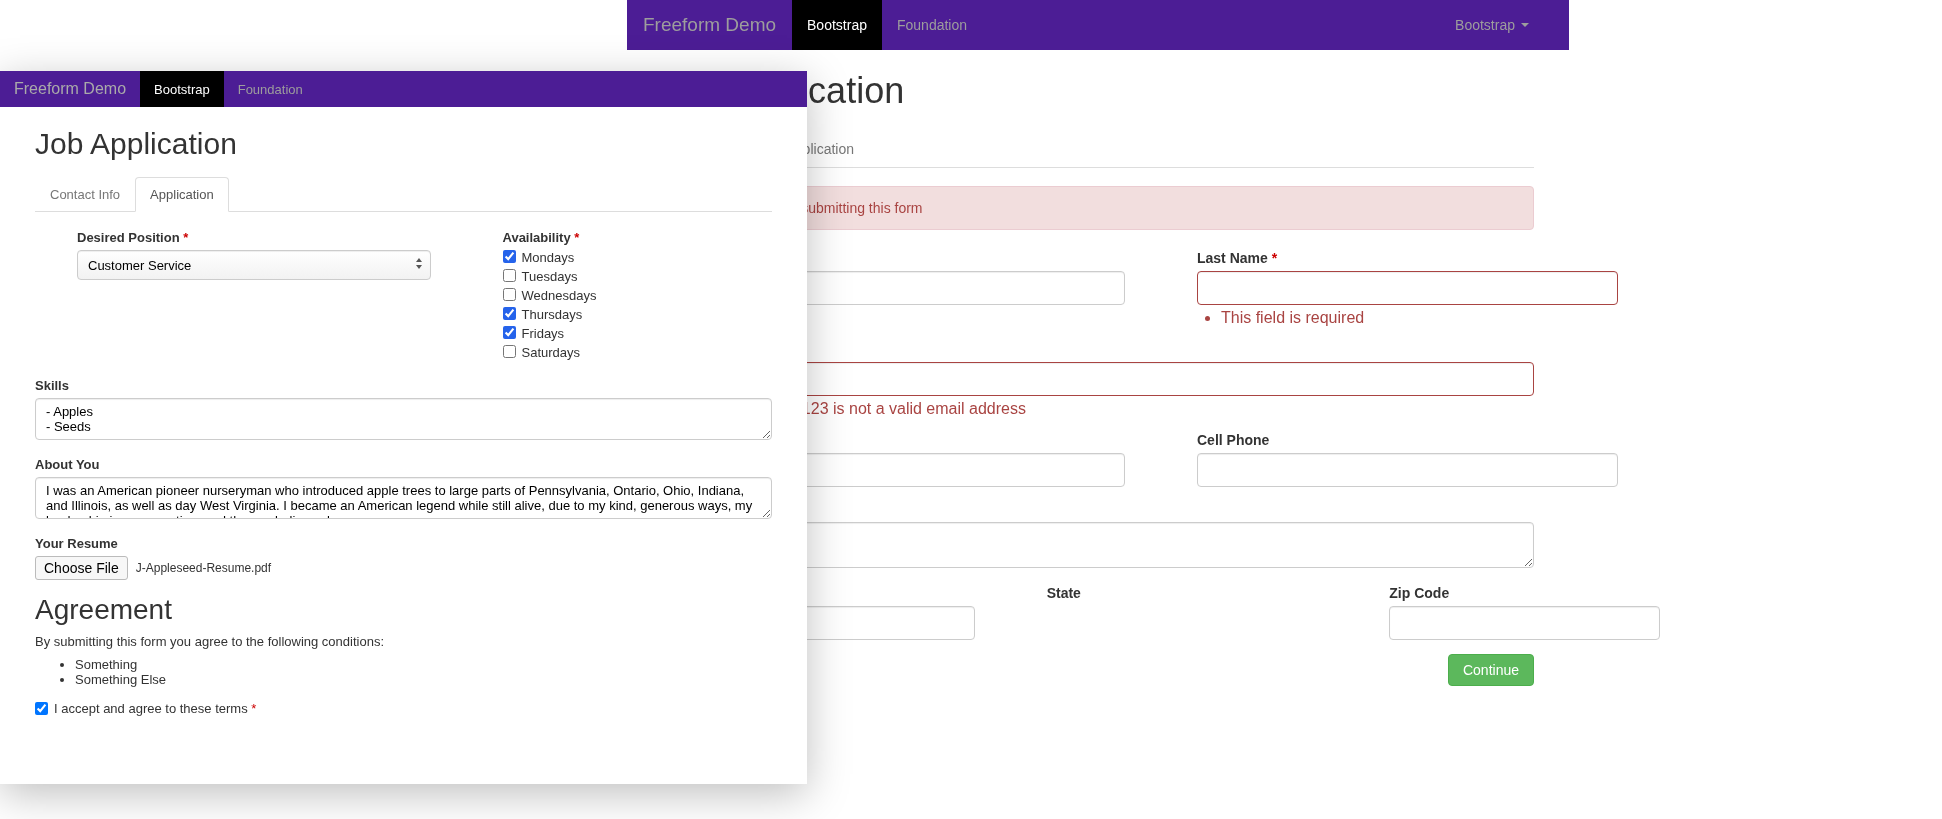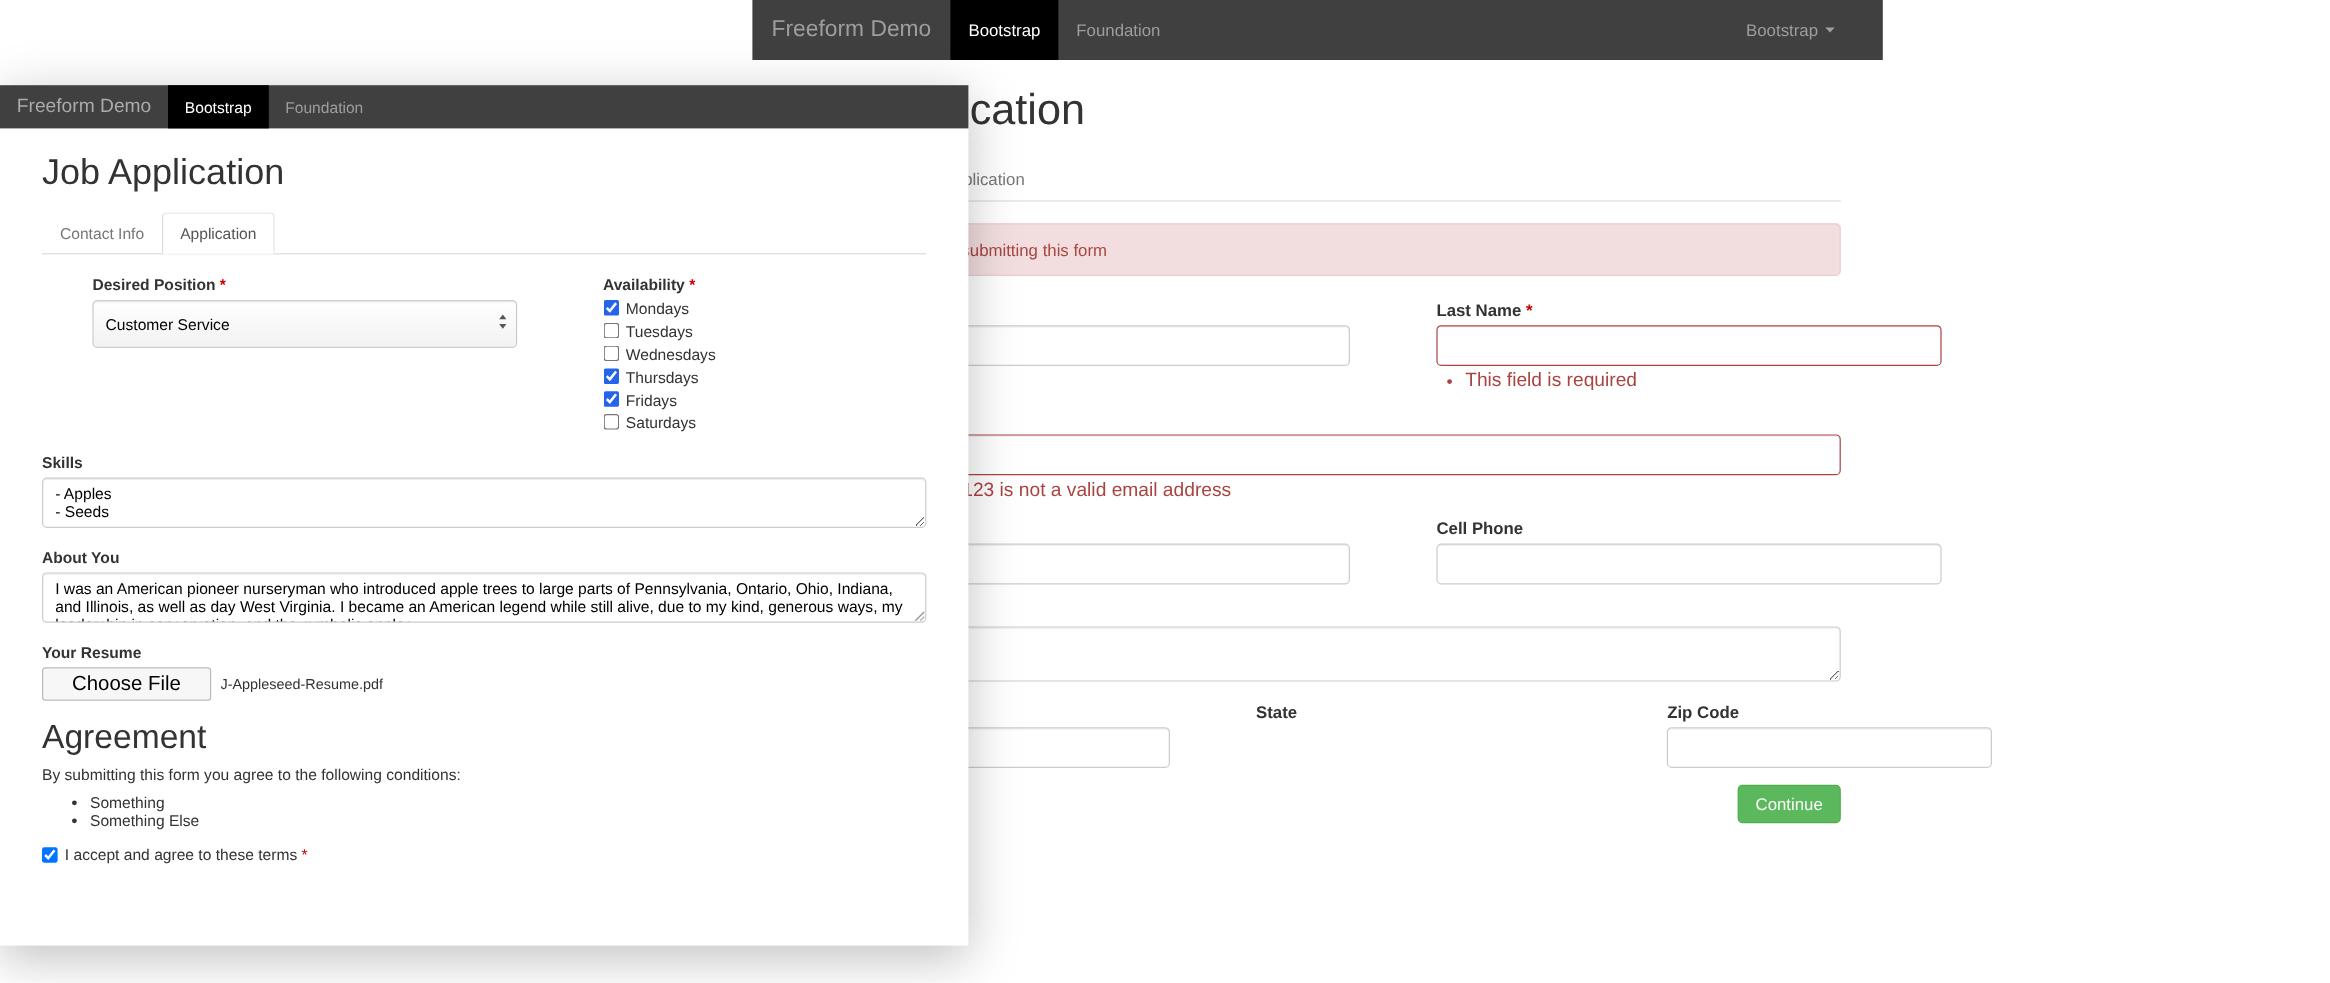--- a/index.html
+++ b/index.html
@@ -19,21 +19,21 @@
   }
   .pane-left {
     left: 0; top: 71px; width: 807px;
     box-shadow: 0 10px 40px rgba(0,0,0,0.25);
     padding-bottom: 30px;
   }
   .pane-right {
     left: 627px; top: 0; width: 942px;
   }
   .navbar {
-    background: #404040;
+    background: #4c1d95;
     height: 36px;
     display: flex;
     align-items: stretch;
     padding: 0 25px 0 0;
   }
   .navbar-lg { height: 50px; }
   .brand {
     color: #aaa;
     padding: 0 14px;
     display: flex; align-items: center;
@@ -67,21 +67,21 @@
   .tab-lg { font-size:14px; padding:10px 15px; }
   .tab.active { border-color:#ddd; background:#fff; border-bottom:1px solid #fff; color:#555; }
   .row { display:flex; gap:30px; margin-bottom:14px; }
   .col { flex:1;margin-left:42px; }
   .col-6 { flex:0 0 calc(50% - 15px); }
   .col-4 { flex:0 0 calc(33.333% - 20px); }
   label.fl { font-weight:700; display:block; margin-bottom:5px; font-size:13px; }
   label.fl-lg { font-size:14px; }
   .req { color:#c00; }
   .form-control {
-    width:100%; height:40px; padding:5px 10px; font-size:13px;
+    width:100%; height:30px; padding:5px 10px; font-size:13px;
     border:1px solid #ccc; border-radius:4px; background:#fff;
     box-shadow: inset 0 1px 1px rgba(0,0,0,.07);
   }
   .form-control-lg { height:34px; font-size:14px; padding:6px 12px; }
   select.form-control {
     background: linear-gradient(#fff,#f2f2f2);
     appearance:none; -webkit-appearance:none;
     padding-right:22px;
   }
   .select-wrap { position:relative; }
@@ -91,21 +91,21 @@
   }
   .select-wrap .sel-up { position:absolute; right:9px; top:40%; border-left:3px solid transparent;border-right:3px solid transparent;border-bottom:4px solid #555; width:0;height:0;transform:translateY(-4px);}
   .select-wrap .sel-dn { position:absolute; right:9px; top:50%; border-left:3px solid transparent;border-right:3px solid transparent;border-top:4px solid #555; width:0;height:0;}
   .checkbox-row { display:flex; align-items:flex-start; gap:6px; margin-bottom:4px; font-size:13px; }
   .checkbox-row input { accent-color:#2563eb; }
   textarea.form-control { height:auto; resize:vertical; font-family:inherit; }
   .ta-skills { height:46px; }
   .ta-about { height:60px; }
   .file-row { display:flex; align-items:center; gap:8px; }
   .file-btn {
-    font-size:17px; padding:3px 24px; border:1px solid #bbb; border-radius:3px;
+    font-size:14px; padding:3px 8px; border:1px solid #bbb; border-radius:3px;
     background:#f7f7f7; cursor:pointer;
   }
   .file-name { font-size:12px; color:#333; }
   h3.sub { font-size:28px; font-weight:500; margin:14px 0 8px; }
   .intro { font-size:13px; margin-bottom:8px; }
   ul.conds { list-style:disc; padding-left:40px; font-size:13px; margin-bottom:14px; }
   .accept-row { display:flex; align-items:center; gap:6px; font-size:13px; margin-bottom:18px;}
   .btn {
     display:inline-block; padding:6px 12px; font-size:13px; border-radius:4px;
     border:1px solid transparent; cursor:pointer; color:#fff;

